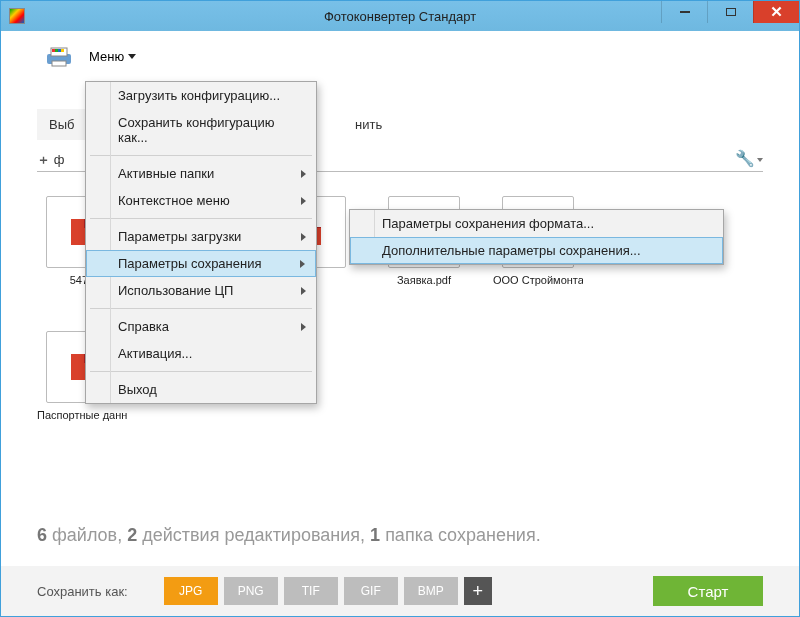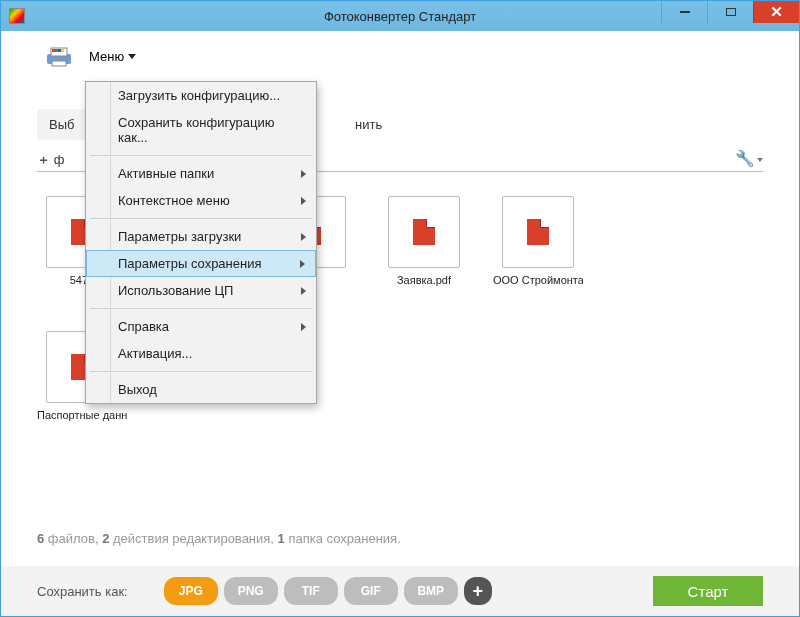--- a/index.html
+++ b/index.html
@@ -43,27 +43,27 @@
   
   .thumbs { position:absolute; top:165px; left:36px; right:36px; display:flex; gap:24px; flex-wrap:wrap; }
   .thumb { width:90px; text-align:center; }
   .thumb .box { width:72px; height:72px; margin:0 auto; border:1px solid #bbb; border-radius:2px; display:flex; align-items:center; justify-content:center; }
   .thumb .pdf { width:22px; height:26px; background:#d9402b; position:relative; }
   .thumb .pdf::before { content:""; position:absolute; top:0; right:0; width:8px; height:8px; background:#fff; border-left:1px solid #a22; border-bottom:1px solid #a22;}
   .thumb .cap { font-size:11px; color:#222; margin-top:6px; white-space:nowrap; overflow:hidden; text-overflow:clip; }
   .thumbs.row2files { top:300px; }
 
   
-  .status { position:absolute; left:36px; bottom:70px; font-size:13px; color:#999; }
+  .status { position:absolute; left:36px; bottom:70px; font-size:18px; color:#999; }
   .status b { color:#777; font-weight:600; }
 
   
   .bottombar { position:absolute; left:0; right:0; bottom:0; height:50px; background:#f3f3f3; display:flex; align-items:center; padding:0 36px 0 36px; }
   .bottombar .lbl { font-size:13px; color:#555; margin-right:36px; }
-  .fmt { width:54px; height:28px; margin-right:6px; display:flex; align-items:center; justify-content:center; background:#bdbdbd; color:#fff; font-size:12px; font-weight:700; cursor:pointer;border-radius:12px; }
+  .fmt { width:54px; height:28px; margin-right:6px; display:flex; align-items:center; justify-content:center; background:#bdbdbd; color:#fff; font-size:12px; font-weight:400; cursor:pointer; }
   .fmt.sel { background:#f39c12; }
   .fmt.add { width:28px; background:#555; font-size:18px; }
   .start-btn { margin-left:auto; background:#6fb536; color:#fff; width:110px; height:30px; display:flex; align-items:center; justify-content:center; font-size:15px; cursor:pointer; }
 
   
   .menu-panel { position:absolute; top:50px; left:84px; width:232px; background:#f2f2f2; border:1px solid #a6a6a6; box-shadow:2px 4px 8px rgba(0,0,0,0.25); font-size:13px; z-index:10; }
   .menu-panel .item { padding:6px 28px 6px 32px; position:relative; cursor:pointer; color:#222; }
   .menu-panel .item.hl { background:#cde8f6; border:1px solid #7ab8e0; padding:5px 27px 5px 31px; }
   .menu-panel .item .arrow { position:absolute; right:10px; top:50%; transform:translateY(-50%); width:0; height:0; border-top:4px solid transparent; border-bottom:4px solid transparent; border-left:5px solid #555; }
   .menu-panel .sep { height:1px; background:#d0d0d0; margin:4px 4px; }
@@ -196,14 +196,19 @@
       <div class="item">Параметры загрузки<span class="arrow"></span></div>
       <div class="item hl">Параметры сохранения<span class="arrow"></span></div>
       <div class="item">Использование ЦП<span class="arrow"></span></div>
       <div class="sep"></div>
       <div class="item">Справка<span class="arrow"></span></div>
       <div class="item">Активация...</div>
       <div class="sep"></div>
       <div class="item">Выход</div>
     </div>
 
+  <div class="submenu" id="submenu">
+    <div class="gutter"></div>
+  <div class="item">Параметры сохранения формата...</div>
+      <div class="item hl">Дополнительные параметры сохранения...</div>
+    </div>
 
 </div>
 
 </body></html>

